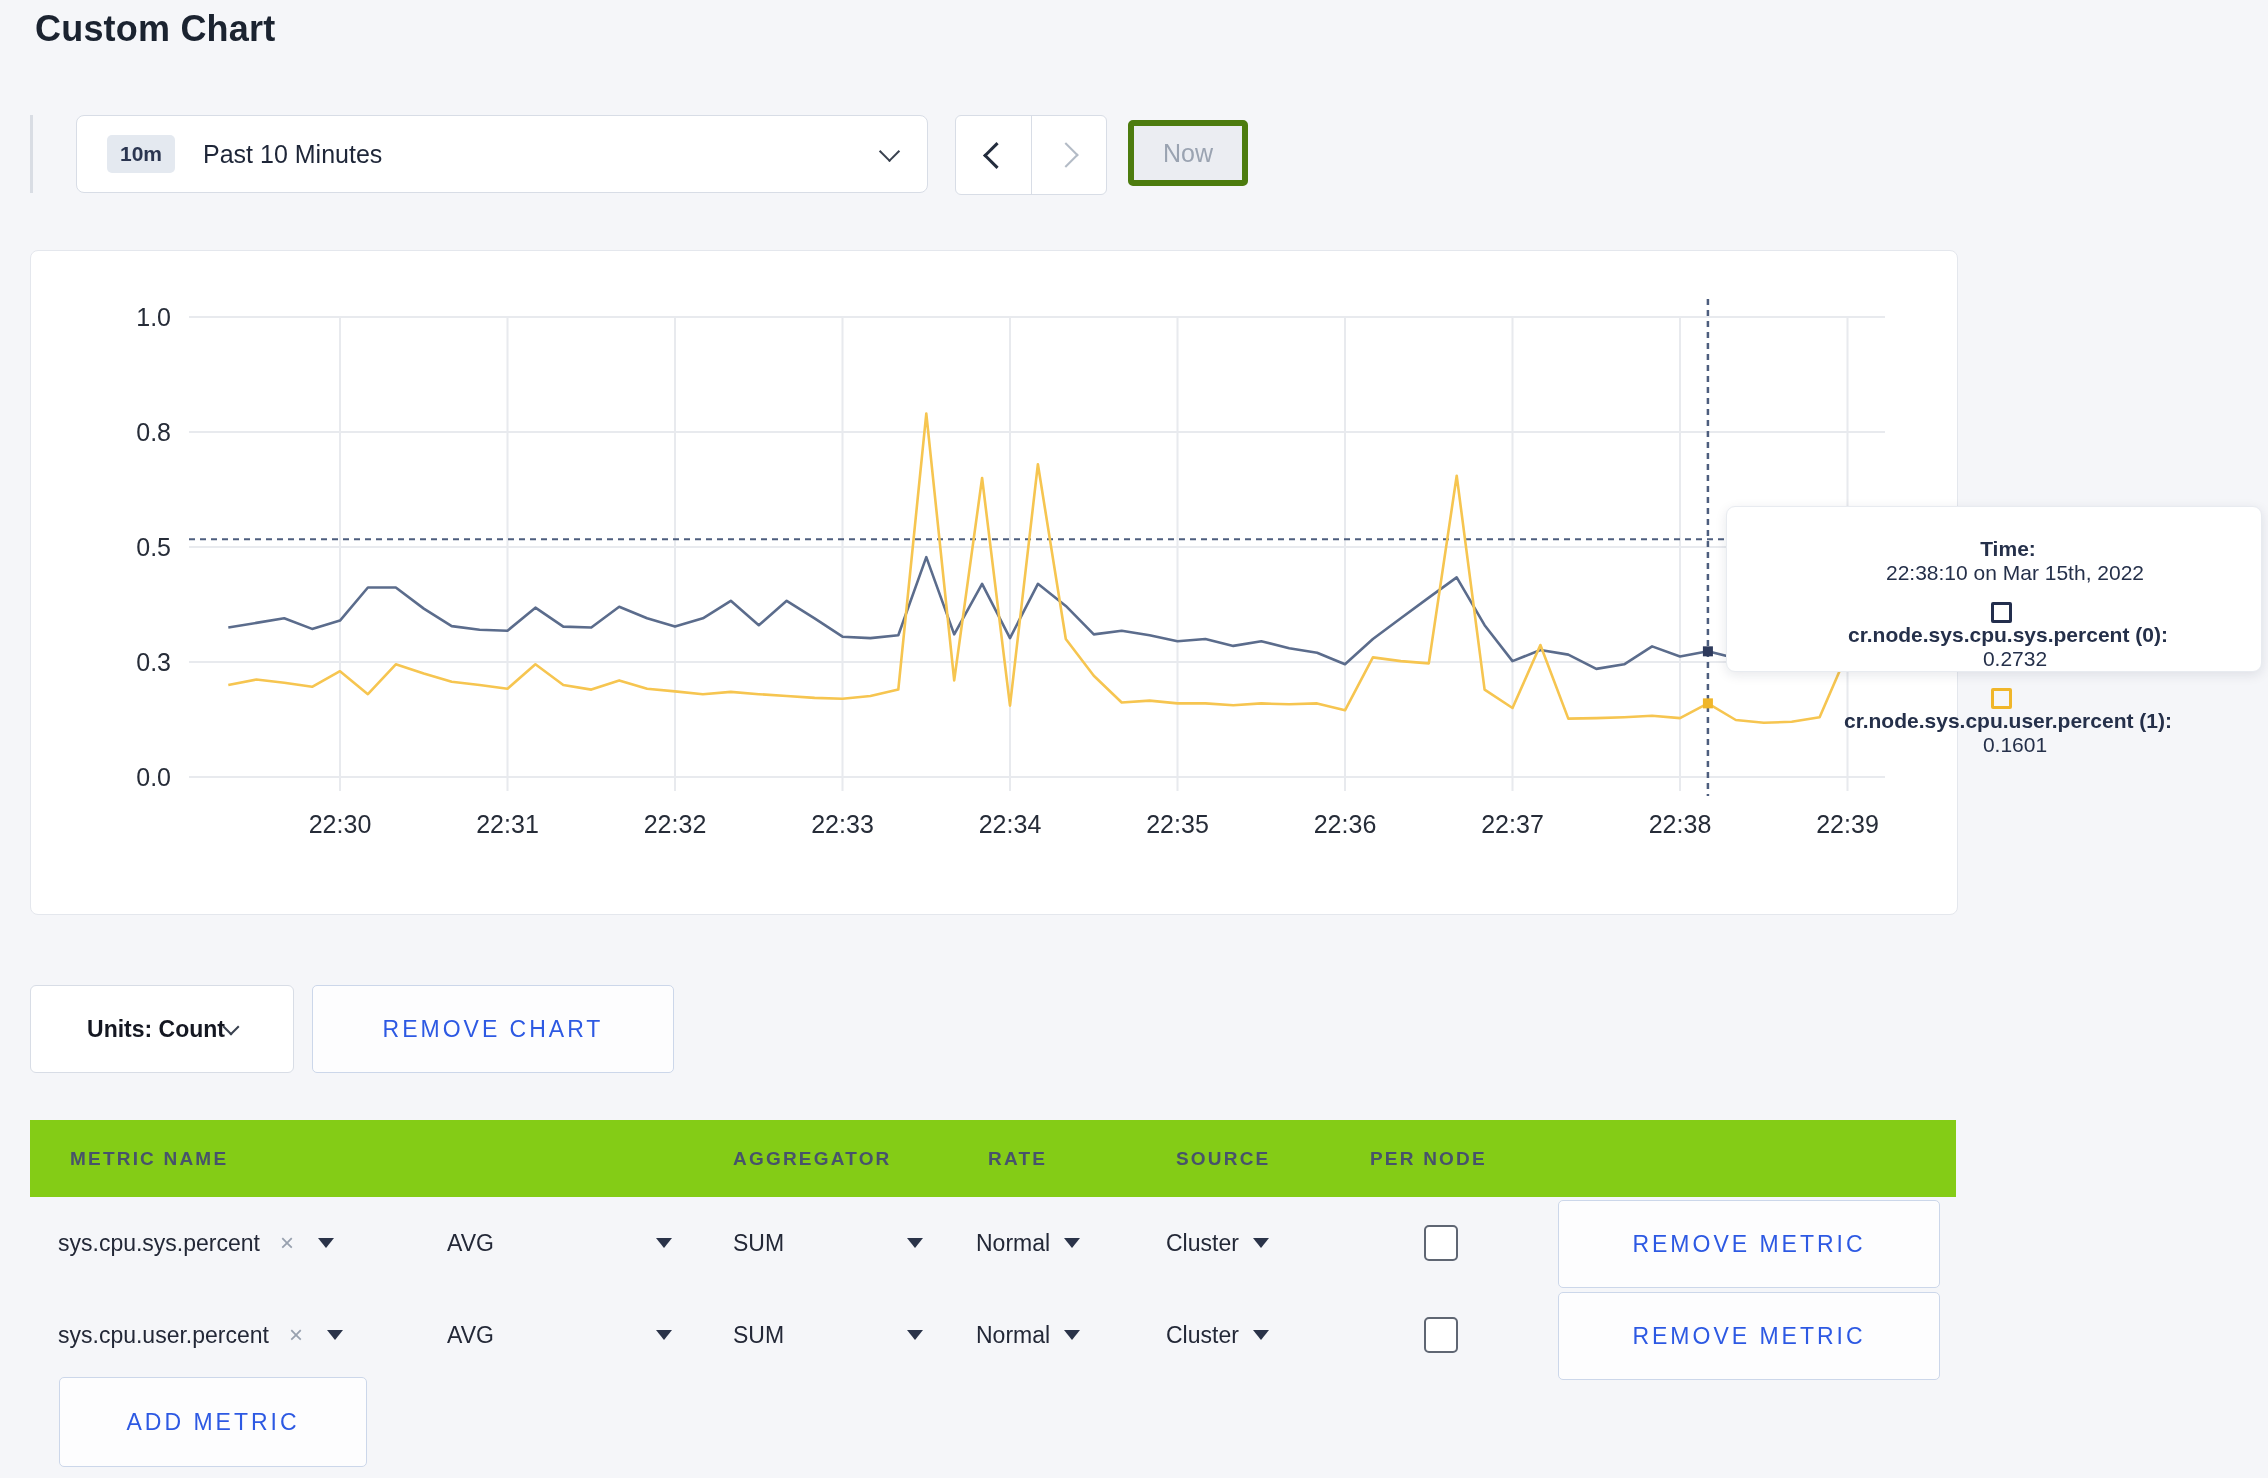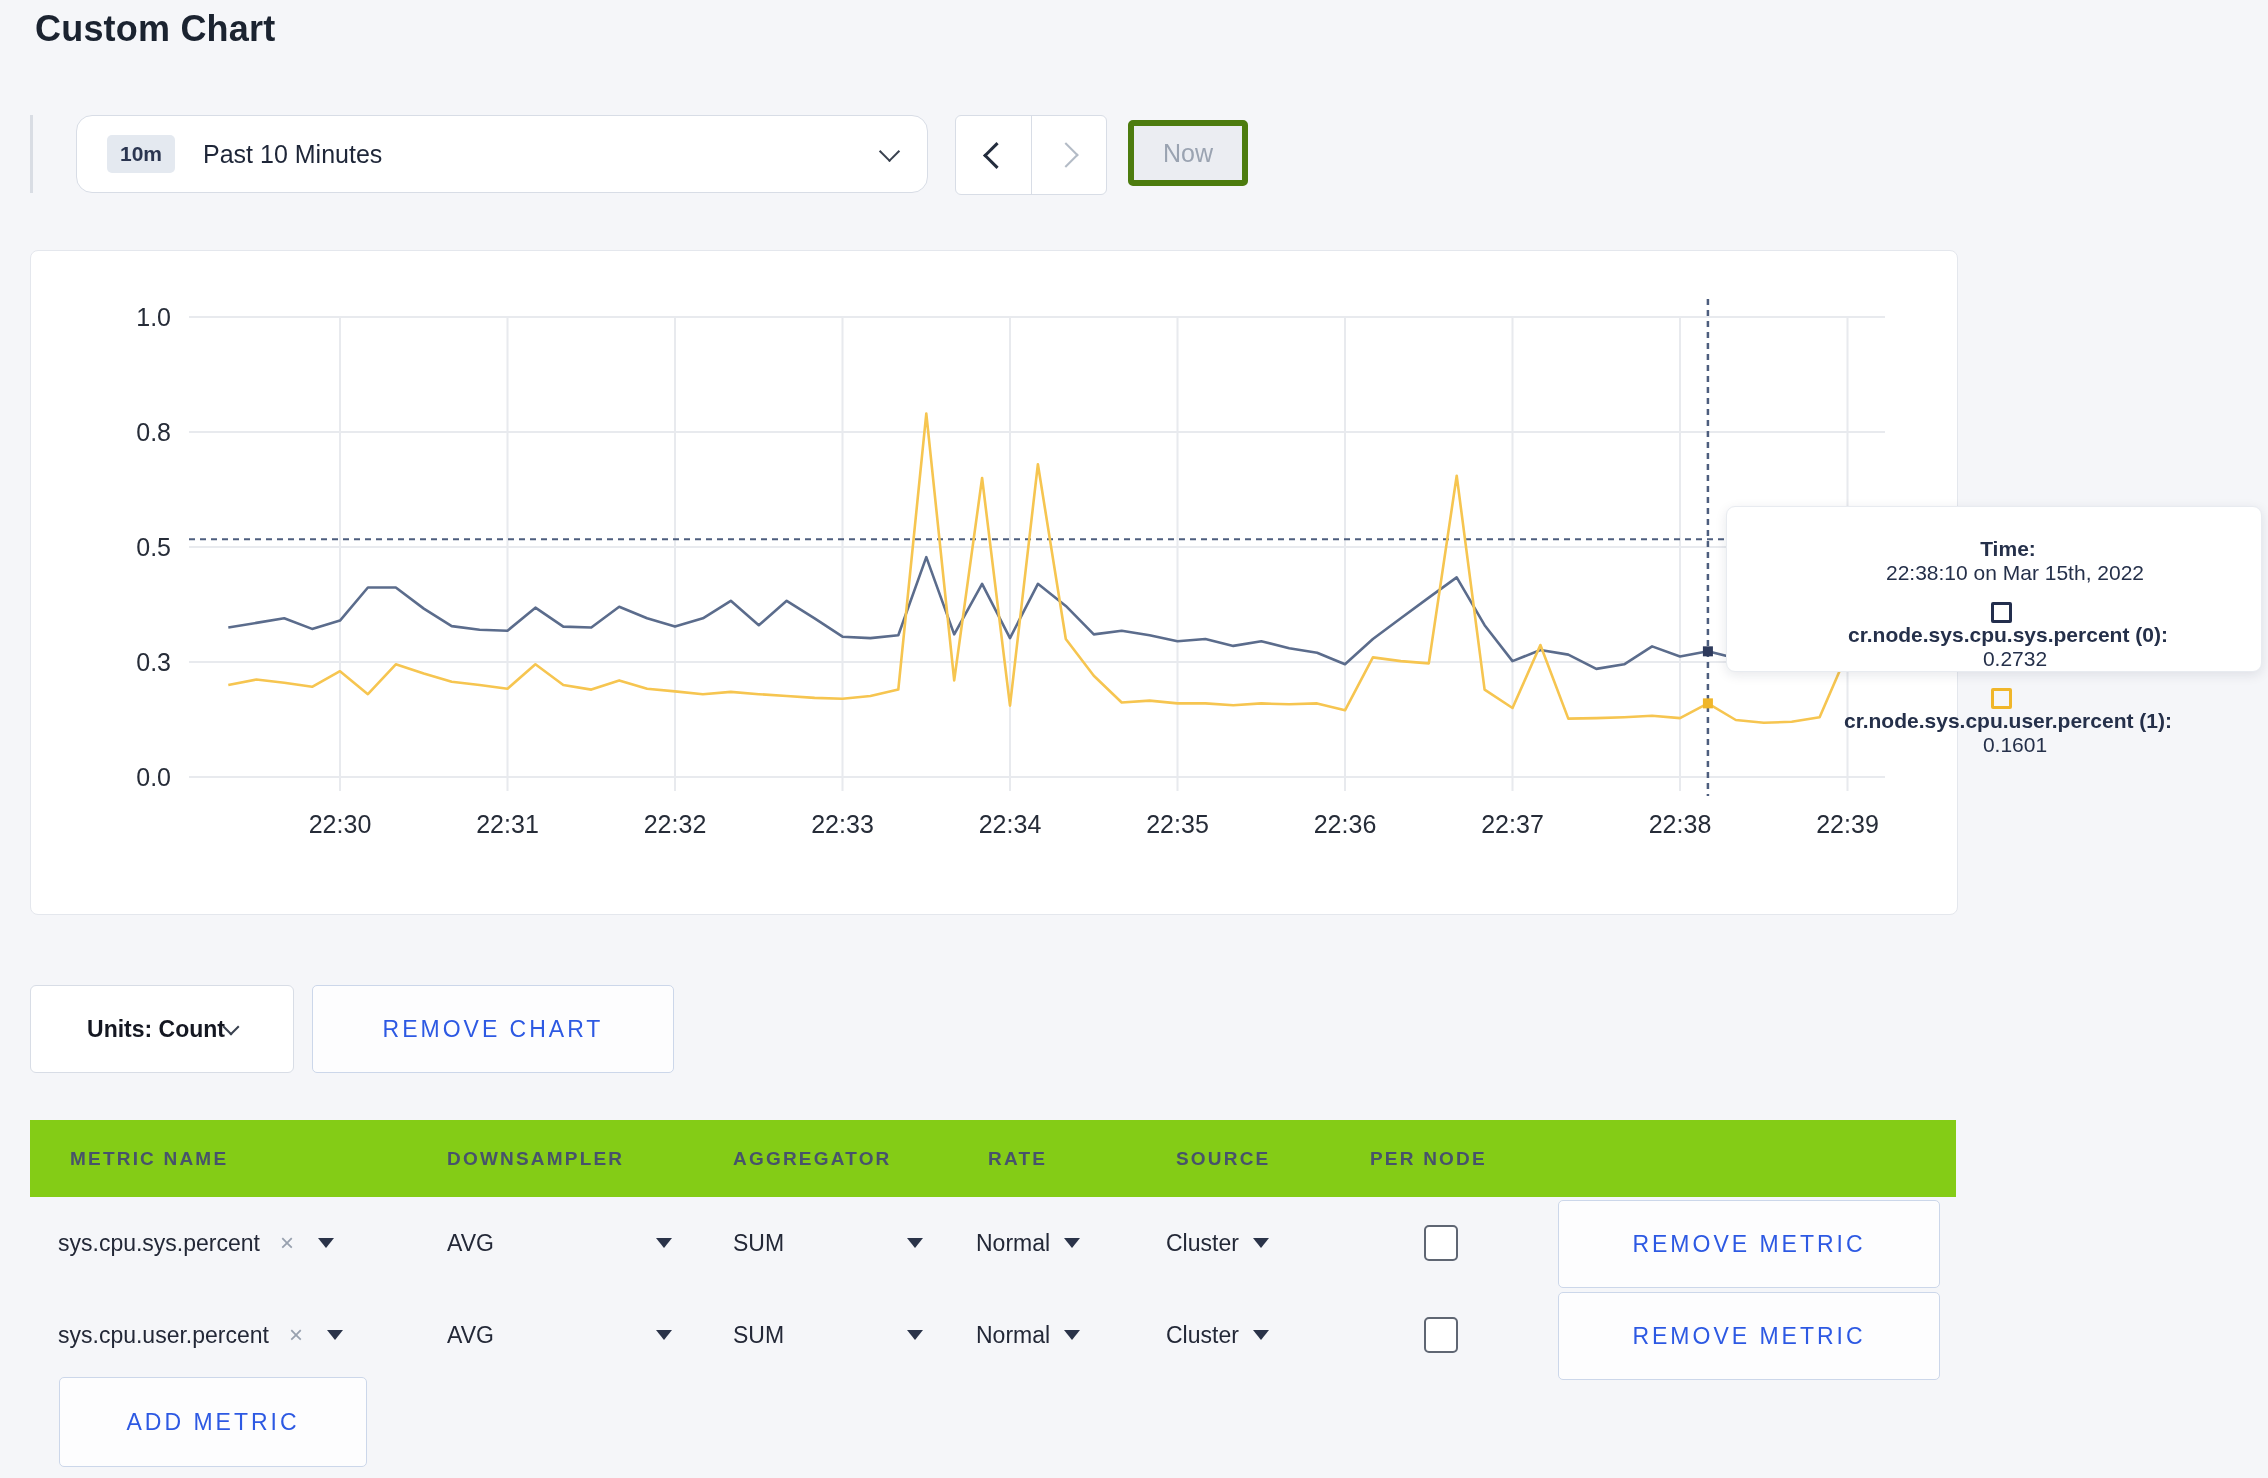--- a/index.html
+++ b/index.html
@@ -4,21 +4,21 @@
 <style>
   html,body{margin:0;padding:0;}
   .canvas{position:relative;width:2268px;height:1478px;background:#f5f6f9;
           font-family:"Liberation Sans",sans-serif;overflow:hidden;color:#202635;}
   .abs{position:absolute;}
 
   
   .page-title{left:35px;top:8px;font-size:36px;font-weight:600;color:#1b2330;letter-spacing:.2px;}
   .tb-divider{left:30px;top:115px;width:3px;height:78px;background:#d9dde4;}
   .time-select{left:76px;top:115px;width:852px;height:78px;background:#fff;border:1px solid #d8dde6;
-               border-radius:16px;display:flex;align-items:center;padding:0 30px;box-sizing:border-box;cursor:pointer;}
+               border-radius:8px;display:flex;align-items:center;padding:0 30px;box-sizing:border-box;cursor:pointer;}
   .time-badge{background:#e4e9f0;border-radius:5px;padding:7px 13px;font-size:21px;font-weight:bold;color:#2a3550;}
   .time-label{margin-left:28px;font-size:25px;color:#1e2638;}
   .chev{width:13px;height:13px;border-right:2px solid #39414f;border-bottom:2px solid #39414f;}
   .chev.down{transform:rotate(45deg);margin-left:auto;margin-bottom:6px;}
   .arrow-group{left:955px;top:115px;width:150px;height:78px;background:#fff;border:1px solid #d8dde6;
                border-radius:6px;display:flex;}
   .arrow-cell{flex:1;display:flex;align-items:center;justify-content:center;cursor:pointer;}
   .arrow-cell + .arrow-cell{border-left:1px solid #d8dde6;}
   .chev-left{width:16px;height:16px;border-left:3px solid #232c3d;border-bottom:3px solid #232c3d;transform:rotate(45deg);margin-left:6px;}
   .chev-right{width:16px;height:16px;border-right:2.5px solid #b3bbc6;border-top:2.5px solid #b3bbc6;transform:rotate(45deg);margin-right:6px;}
@@ -148,21 +148,20 @@
   </div>
 
   <div class="abs units-btn">
     <span class="units-label">Units: Count</span>
     <span class="chev small"></span>
   </div>
   <div class="abs blue-btn remove-chart">REMOVE CHART</div>
 
   <div class="abs tbl-header">
     <span class="th" style="left:40px">METRIC NAME</span>
-    <span class="th" style="left:417px">DOWNSAMPLER</span>
     <span class="th" style="left:703px">AGGREGATOR</span>
     <span class="th" style="left:958px">RATE</span>
     <span class="th" style="left:1146px">SOURCE</span>
     <span class="th" style="left:1340px">PER NODE</span>
   </div>
 
   <div class="abs row" style="top:1198px">
     <div class="cell" style="left:28px">
       <span class="metric-text">sys.cpu.sys.percent</span>
       <span class="x-icon">×</span>

